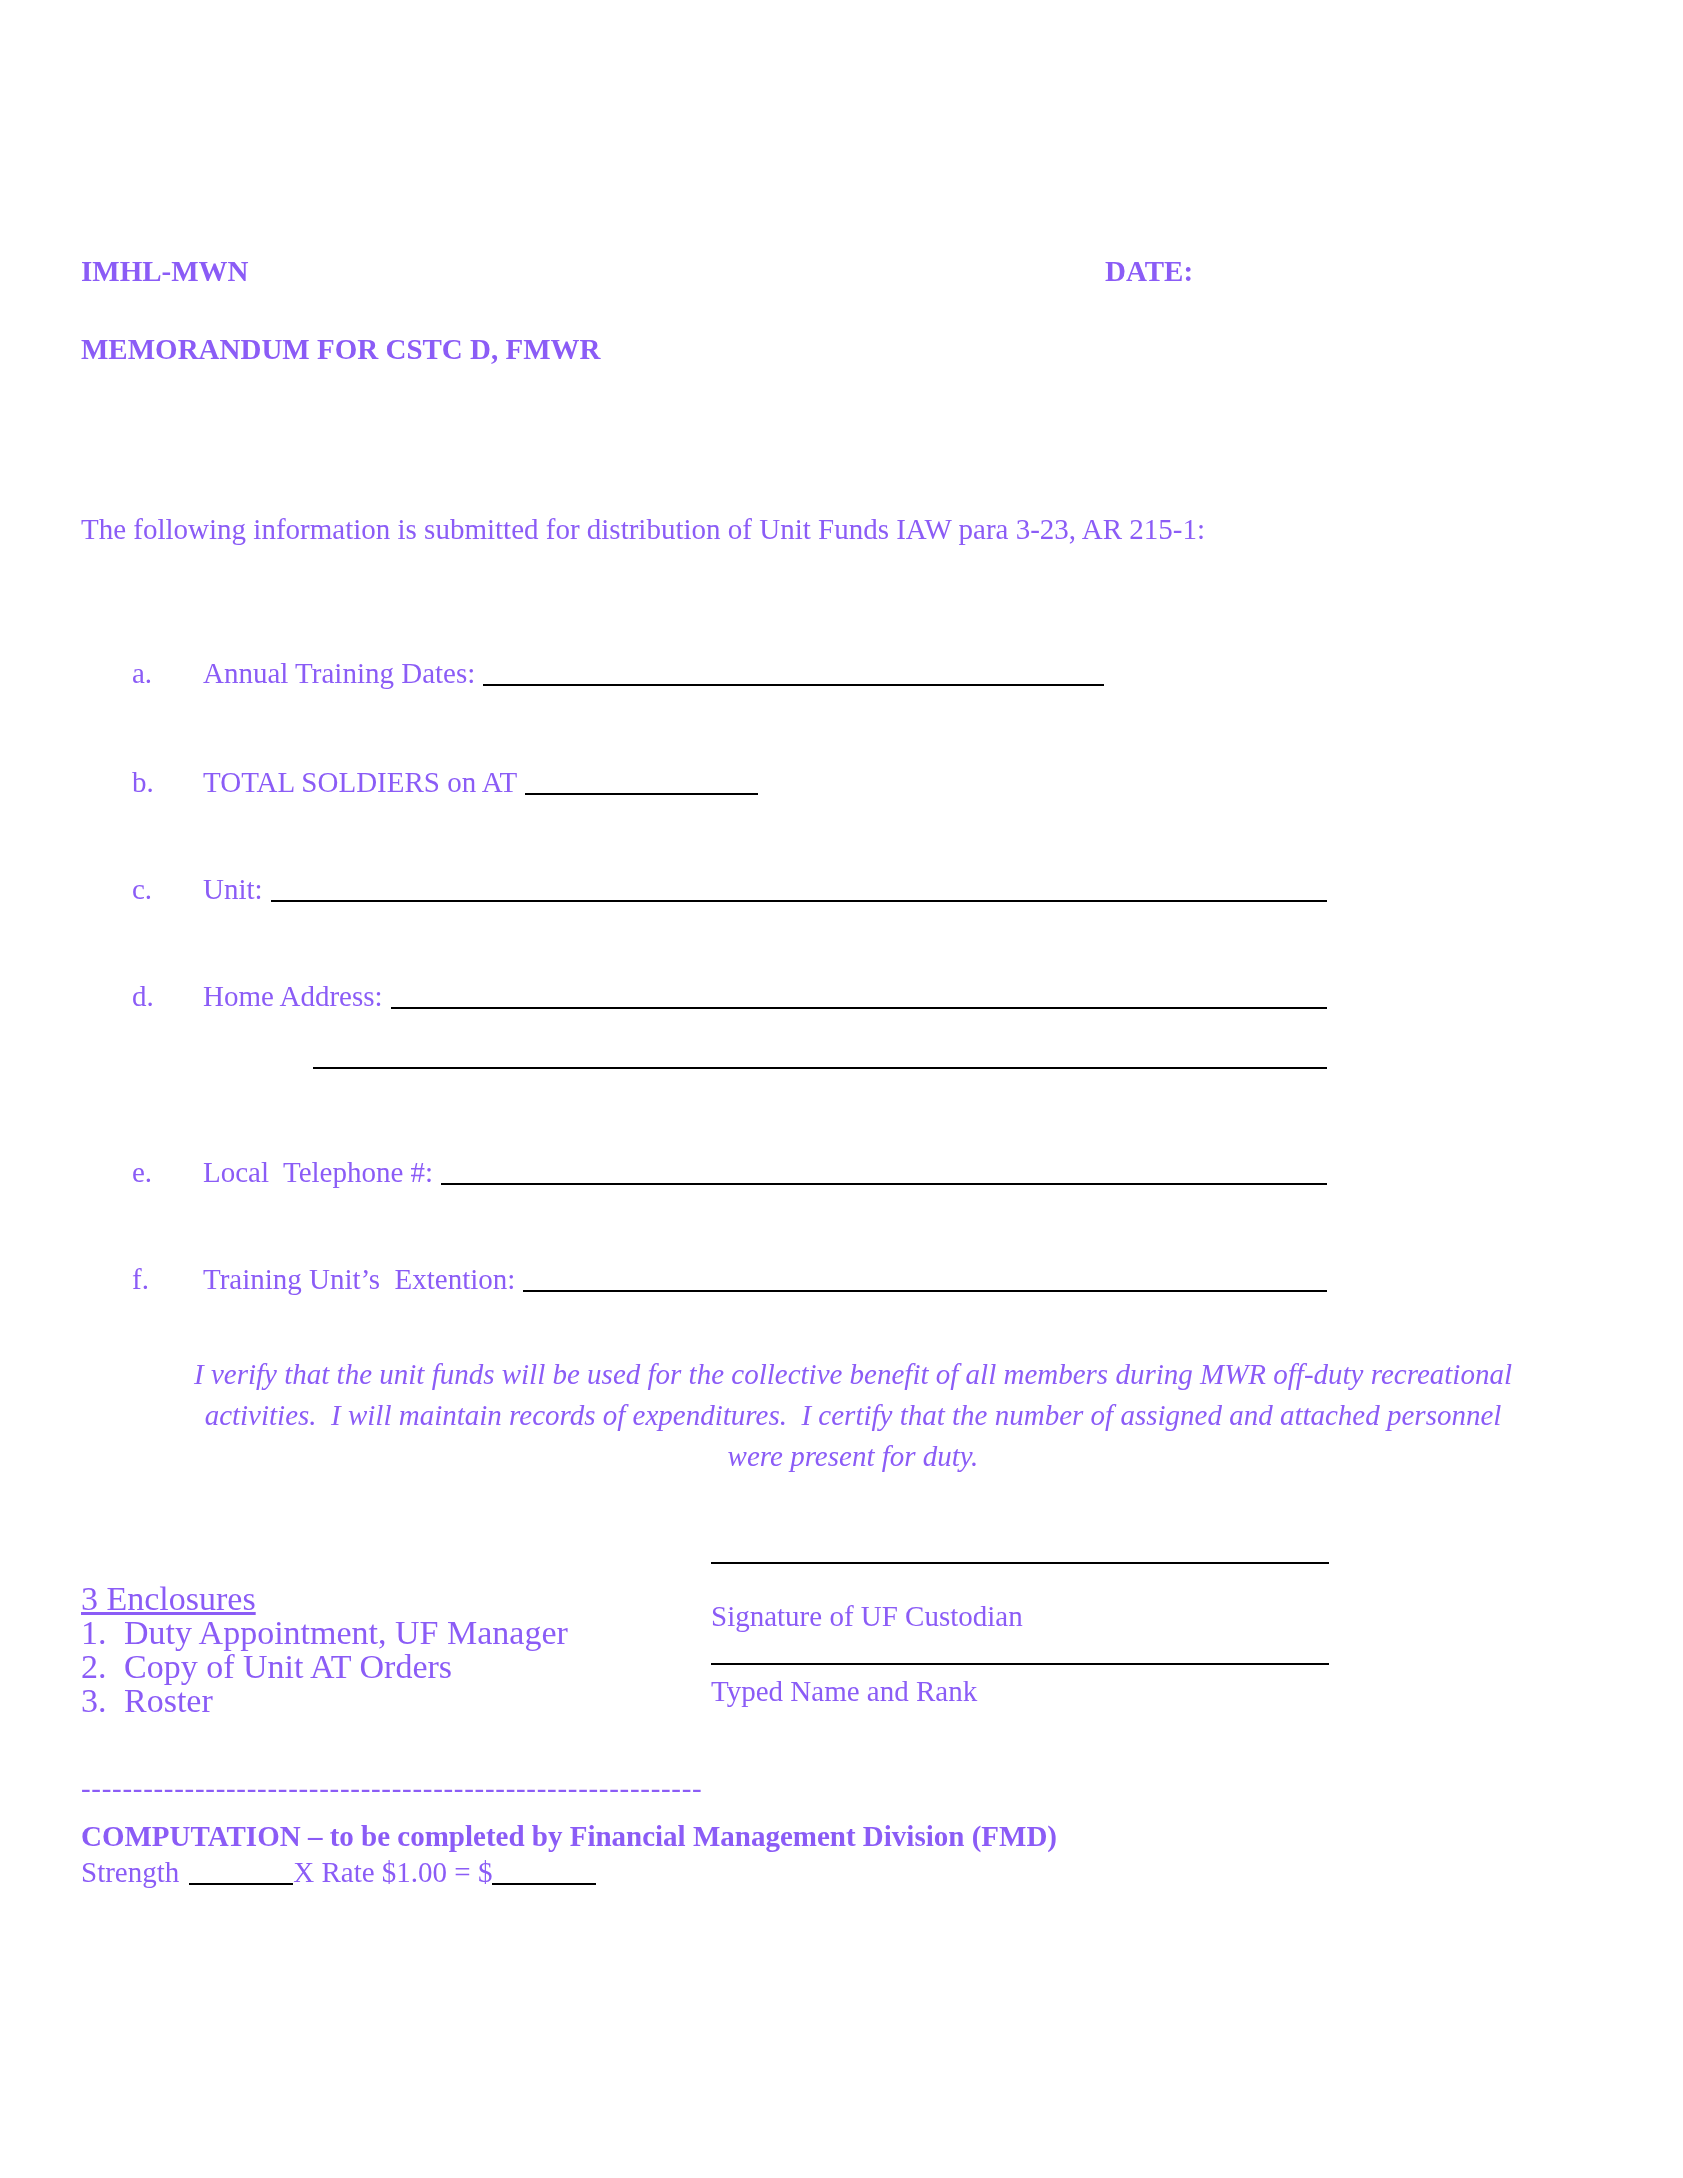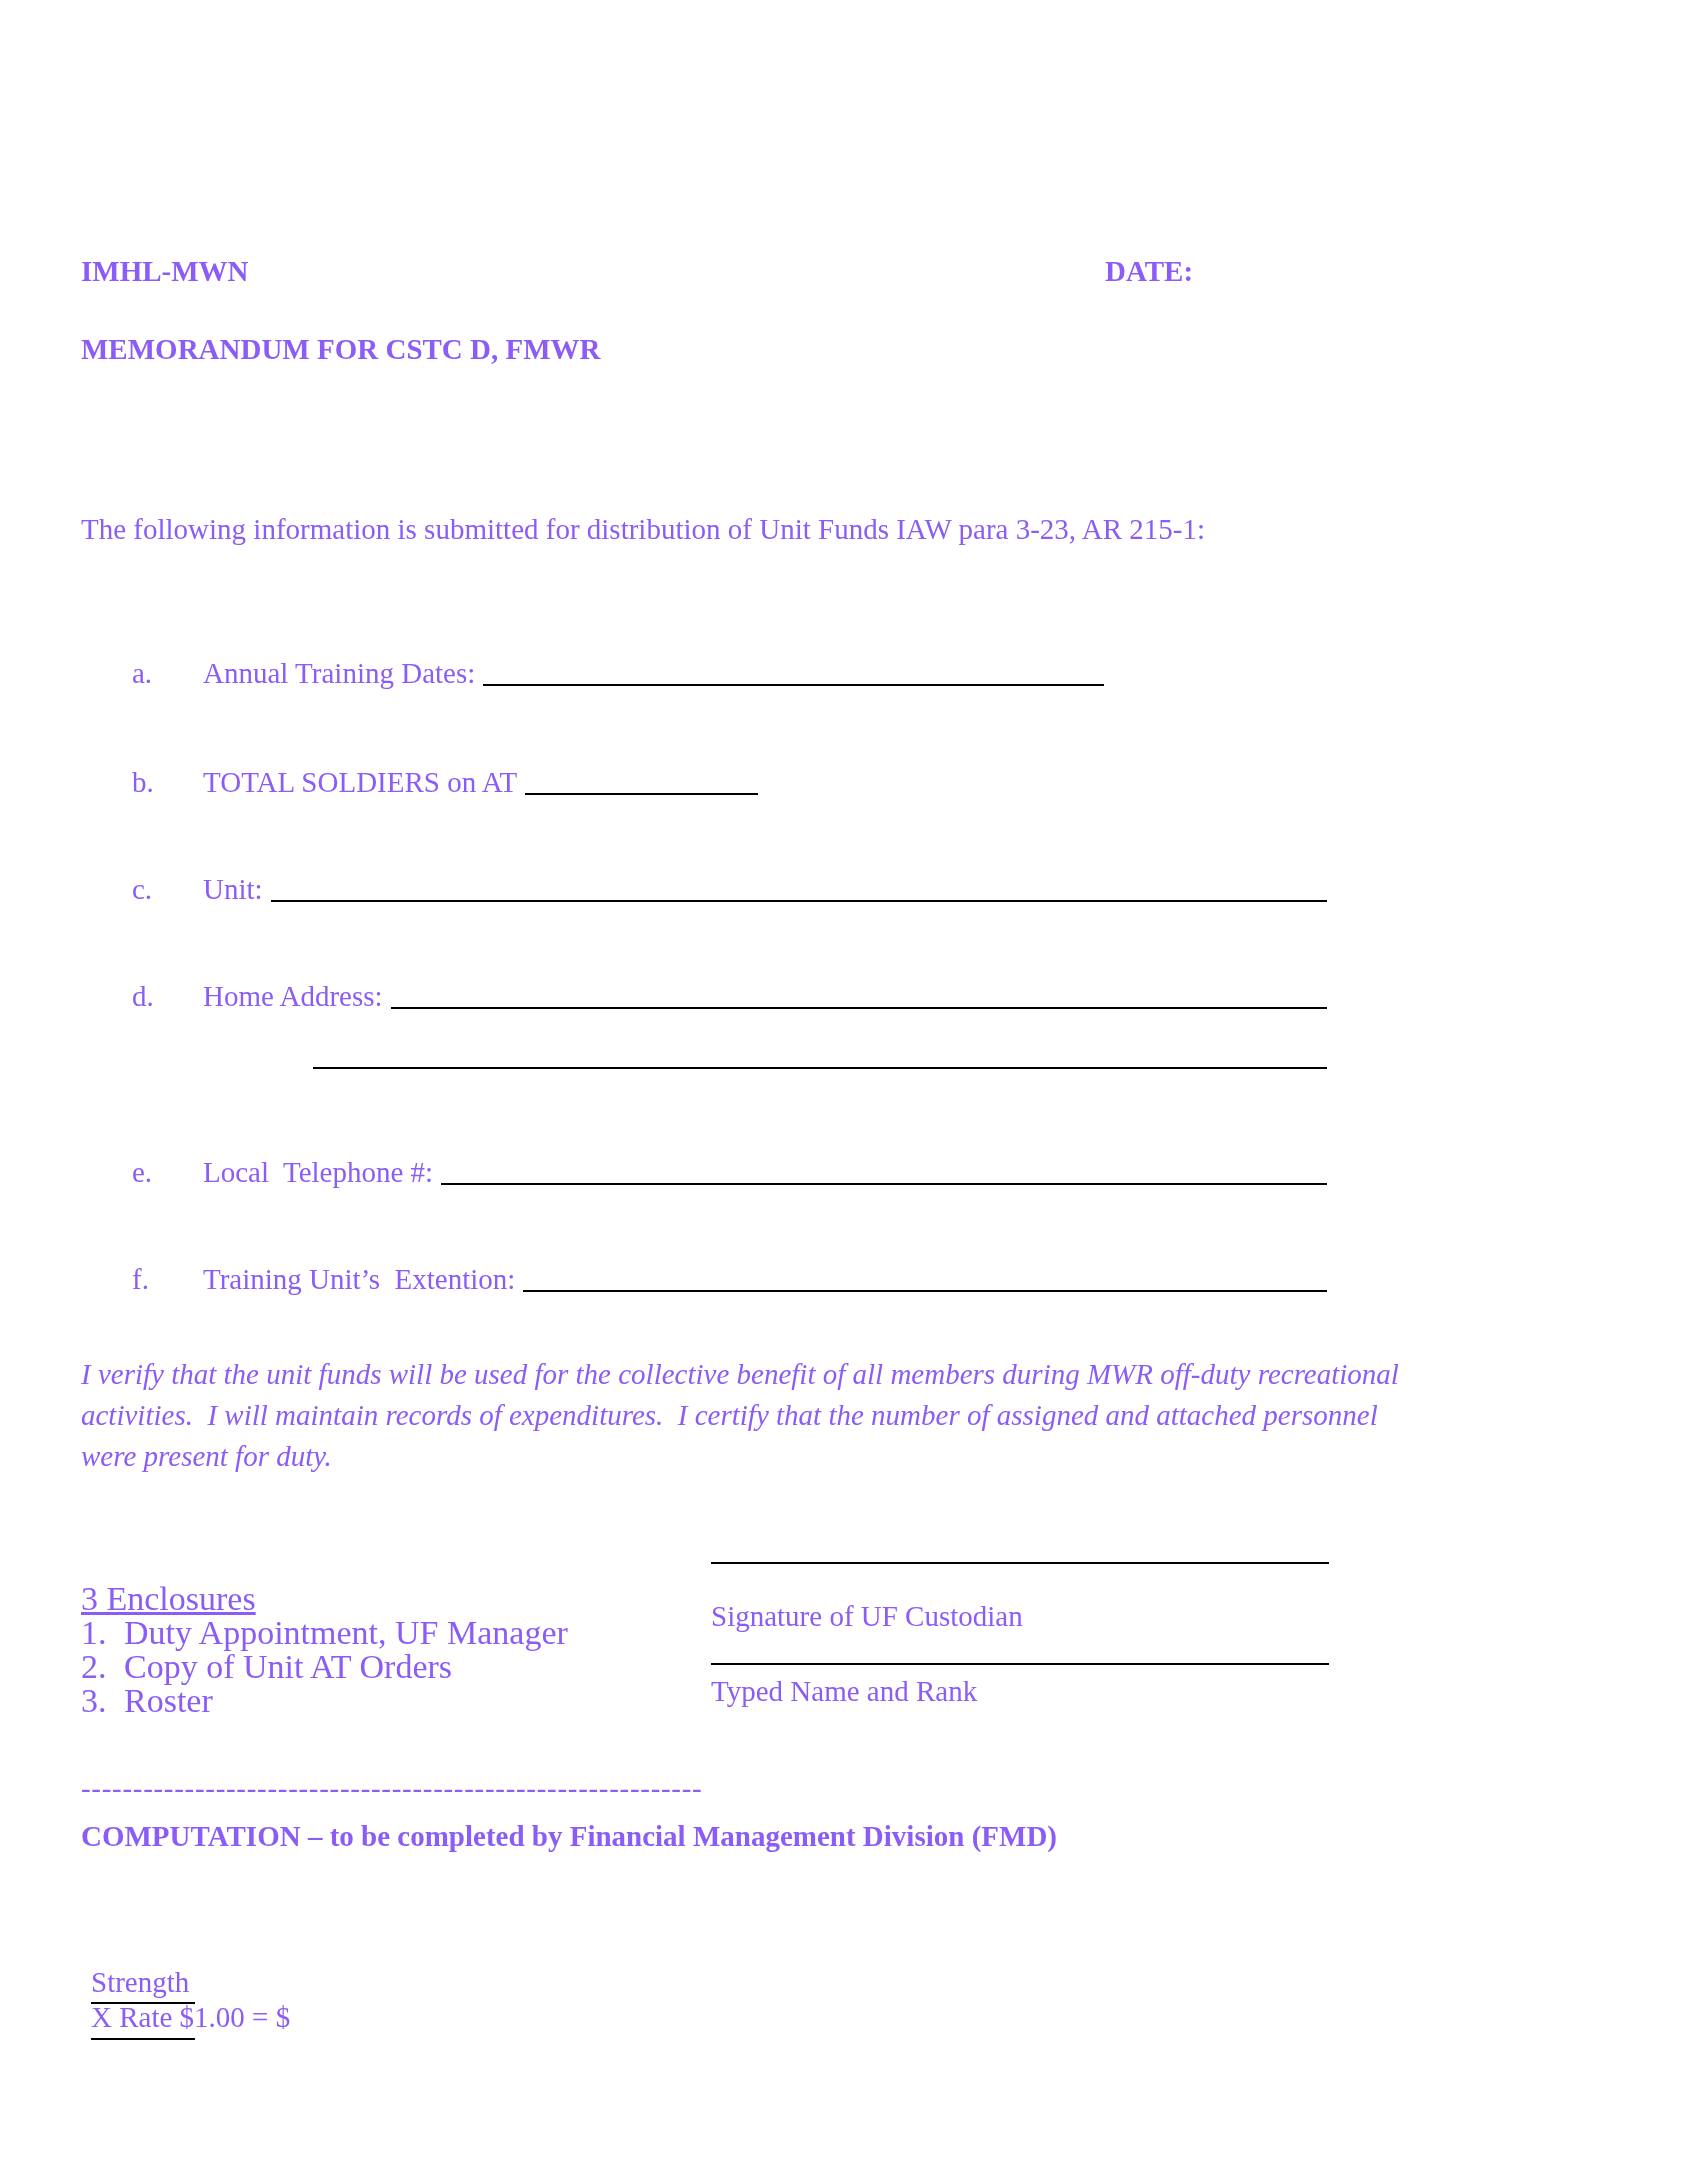--- a/index.html
+++ b/index.html
@@ -13,21 +13,21 @@
     overflow:hidden;
   }
   [data-bind]{white-space:pre-wrap;}
   .line{position:absolute;line-height:1.15;}
   .b{font-weight:bold;}
   .item{position:absolute;display:flex;align-items:baseline;line-height:1.15;}
   .letter{flex:0 0 71px;width:71px;}
   .lbl{flex:0 0 auto;}
   .rule{flex:1 1 auto;border-bottom:2px solid #000;height:0;margin-left:8px;transform:translateY(3px);}
   .hr{position:absolute;border-bottom:2px solid #000;height:0;}
-  .ital{font-style:italic;line-height:41px;}
+  .ital{font-style:italic;line-height:41px;text-align:center;}
   .enc{font-size:34px;line-height:34px;}
   .enc-title{text-decoration:underline;}
   .enc-row{display:flex;}
   .enc-num{flex:0 0 43px;width:43px;}
   .dashes{letter-spacing:0.7px;}
   .strength-row{position:absolute;display:flex;align-items:baseline;line-height:1.15;}
   .srule{border-bottom:2px solid #000;height:0;align-self:baseline;transform:translateY(3px);}
 </style>
 </head>
 <body>
@@ -105,21 +105,21 @@
     </div>
   </div>
 
   <div class="hr" style="left:711px;top:1663px;width:618px;"></div>
   <div class="line" style="left:711px;top:1675px;" data-bind="signature.line2_label">Typed Name and Rank</div>
 
   <div class="line dashes" style="left:81px;top:1772px;" data-bind="separator">------------------------------------------------------------</div>
 
   <div class="line b" style="left:81px;top:1820px;" data-bind="computation.heading">COMPUTATION – to be completed by Financial Management Division (FMD)</div>
 
-  <div class="strength-row" style="left:81px;top:1966px;flex-direction:column;">
+  <div class="strength-row" style="left:81px;top:1856px;">
     <span data-bind="computation.strength_label">Strength</span>
     <span class="srule" style="width:104px;margin-left:10px;"></span>
     <span style="" data-bind="computation.rate_label">X Rate $1.00 = $</span>
     <span class="srule" style="width:104px;"></span>
   </div>
 
 </div>
 
 
 </body></html>

